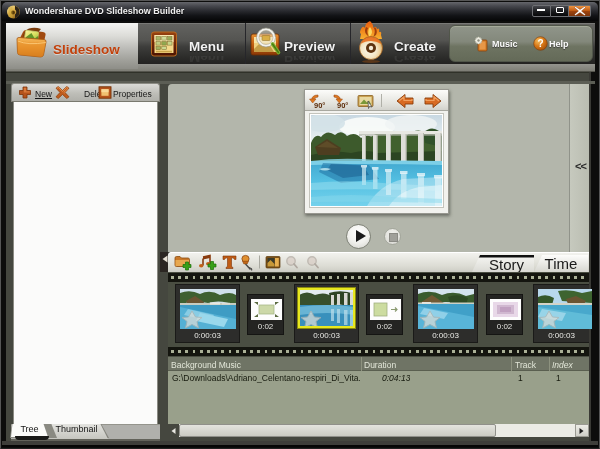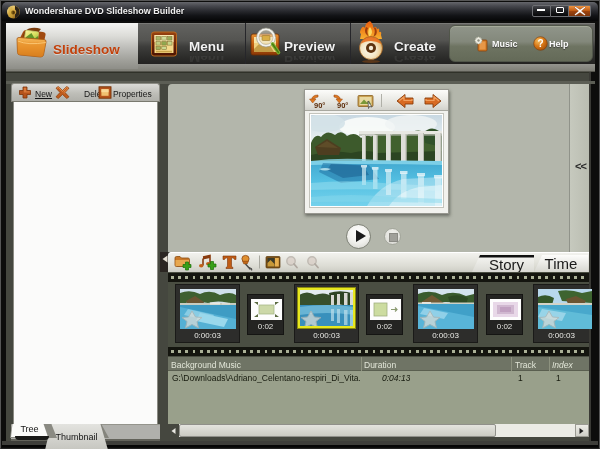--- a/index.html
+++ b/index.html
@@ -39,21 +39,21 @@
 
 
 #lp-toolbar { left:11px; top:83px; width:149px; height:19px; border-radius:3px 3px 0 0;
   border:1px solid #8b8b83; border-bottom-color:#79796f;
   background:linear-gradient(#dadad6, #bebeb8 55%, #b0b0aa 100%); }
 .lp-label { position:absolute; top:89px; font-size:8.5px; color:#161616; }
 #lp-list { left:13px; top:102px; width:145px; height:322px; background:#fbfbfa; border-left:1px solid #8a8a82; border-right:1px solid #8a8a82; }
 #lp-tabs { left:11px; top:424px; width:149px; height:16px; background:#b0b0ac; border-top:1px solid #94948c; }
 #lp-tabline { left:11px; top:439px; width:149px; height:2px; background:#62625a; }
 .lp-tab { position:absolute; font-size:9px; color:#161616; text-align:center; }
-#tab-thumb { left:45px; top:424px; width:63px; height:26px; background:linear-gradient(#e3e3df,#c6c6c0); clip-path:polygon(10% 0, 88% 0, 100% 100%, 0 100%); padding-top:8px; }
+#tab-thumb { left:45px; top:424px; width:63px; height:15px; background:linear-gradient(#e3e3df,#c6c6c0); clip-path:polygon(10% 0, 88% 0, 100% 100%, 0 100%); padding-top:0px; }
 #tab-tree  { left:11px; top:424px; width:37px; height:13px; background:#fbfbf9; clip-path:polygon(4% 0, 88% 0, 100% 100%, 0 100%); }
 #tab-tree-ul { left:15px; top:436px; width:34px; height:4px; background:#191917; border-radius:0 0 4px 4px; }
 
 
 #preview-bg { left:168px; top:84px; width:421px; height:168px; background:#b3b6ab; border-radius:4px 0 0 0; }
 #sidebar { left:569px; top:84px; width:20px; height:168px; border-left:1px solid #90938a;
   background:linear-gradient(90deg, #c6c9be, #babdb1); }
 #sidebar span { position:absolute; left:5px; top:76px; font-size:11px; font-weight:bold; color:#2a2a2a; letter-spacing:-1px; }
 
 

